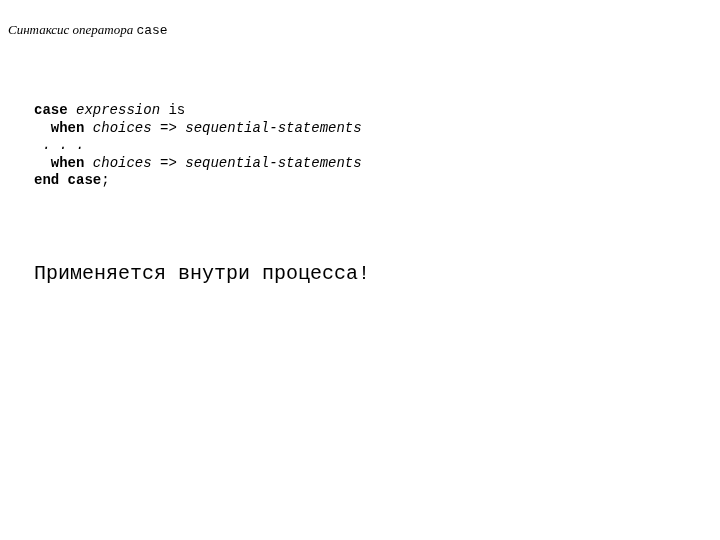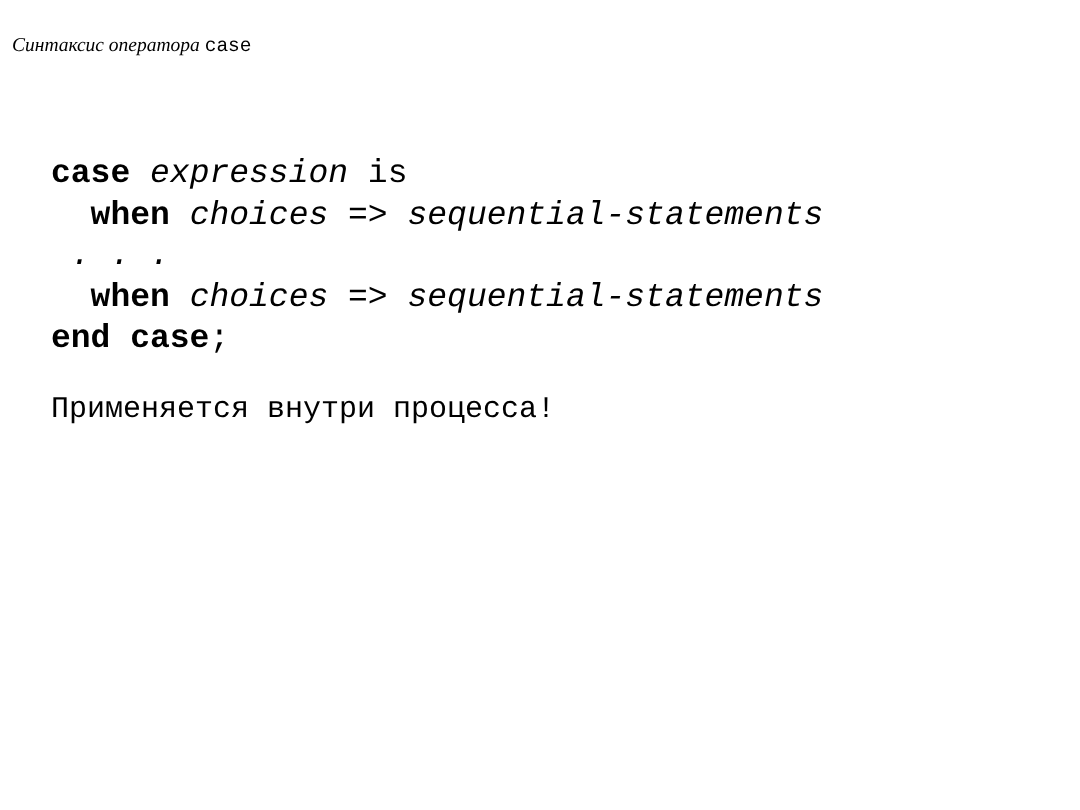--- a/index.html
+++ b/index.html
@@ -29,21 +29,21 @@
   .title .mono {
     font-family: "Courier New", Courier, monospace;
     font-style: normal;
     font-size: 13px;
   }
   .code-block {
     position: absolute;
     top: 86px;
     left: 34px;
     font-family: "Courier New", Courier, monospace;
-    font-size: 22px;
+    font-size: 14px;
     line-height: 1.25;
     white-space: pre;
     color: #000;
   }
   .kw { font-weight: bold; font-style: normal; }
   .it { font-style: italic; }
   .note {
     position: absolute;
     top: 246px;
     left: 34px;

